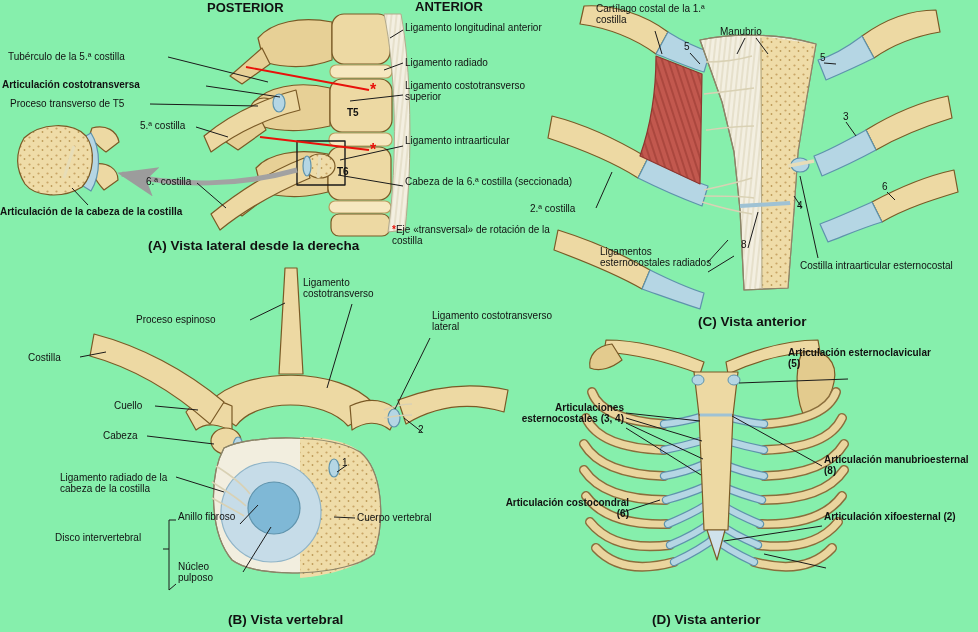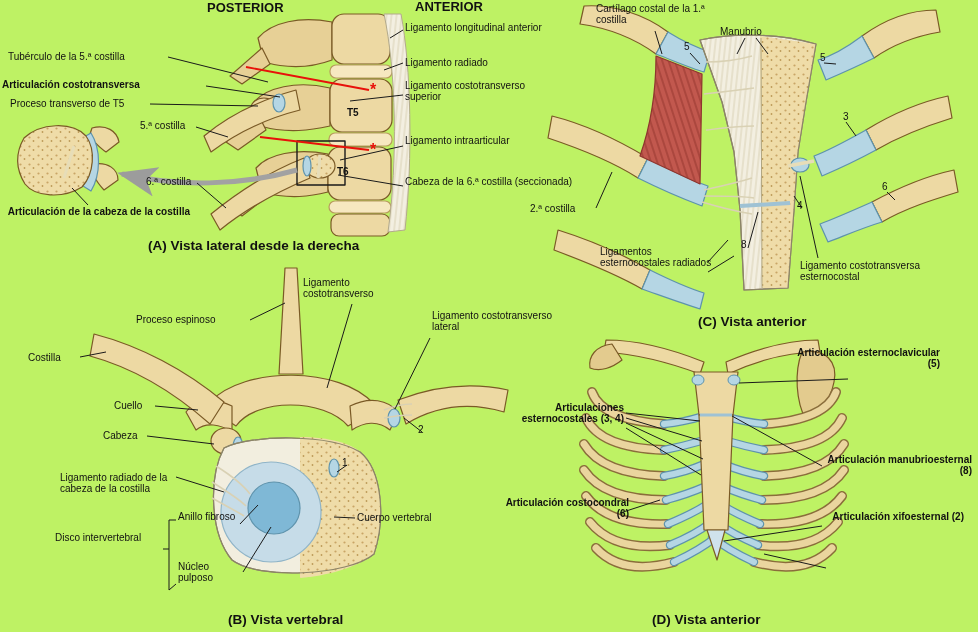--- a/index.html
+++ b/index.html
@@ -1,22 +1,22 @@
 <!DOCTYPE html>
 <html><head>
 <meta charset="utf-8">
 <style>
   *{margin:0;padding:0;box-sizing:border-box}
   body{background:#fff}
-  .fig{position:relative;width:978px;height:632px;background:#bef264;overflow:hidden;
+  .fig{position:relative;width:978px;height:632px;background:#86efac;overflow:hidden;
        font-family:"Liberation Sans",sans-serif;color:#111}
   .art{position:absolute;left:0;top:0}
   .lbl{position:absolute;font-size:10px;line-height:1.14}
   .b{font-weight:bold}
-  .c{text-align:right}
+  .c{text-align:left}
   .r{text-align:right}
   .nw{white-space:nowrap}
   .t{font-size:13.5px;font-weight:bold}
   .star{position:absolute;color:#E8110A;font-weight:bold;font-size:16px;line-height:1}
   .star-inline{color:#E8110A;font-weight:bold}
 </style>
 </head>
 <body>
 
 <div class="fig">
@@ -275,34 +275,35 @@
 <div class="lbl nw" style="left:146px;top:176px">6.ª costilla</div>
 <div class="lbl b c" style="left:0px;top:206px;width:190px">Articulación de la cabeza de la costilla</div>
 <div class="lbl" style="left:405px;top:22px;width:165px">Ligamento longitudinal anterior</div>
 <div class="lbl t nw" style="left:148px;top:238px">(A) Vista lateral desde la derecha</div>
 <div class="lbl nw" style="left:405px;top:57px">Ligamento radiado</div>
 <div class="lbl" style="left:405px;top:80px;width:125px">Ligamento costotransverso superior</div>
 <div class="lbl b nw" style="left:347px;top:107px">T5</div>
 <div class="lbl" style="left:405px;top:135px;width:115px">Ligamento intraarticular</div>
 <div class="lbl b nw" style="left:337px;top:166px">T6</div>
 <div class="lbl" style="left:405px;top:176px;width:175px">Cabeza de la 6.ª costilla (seccionada)</div>
+<div class="lbl" style="left:392px;top:224px;width:180px"><span class="star-inline">*</span><span>Eje «transversal» de rotación de la costilla</span></div>
 <span class="star" style="left:370px;top:82px">*</span>
 <span class="star" style="left:370px;top:142px">*</span>
 
 <div class="lbl" style="left:596px;top:3px;width:120px">Cartílago costal de la 1.ª costilla</div>
 <div class="lbl nw" style="left:720px;top:26px">Manubrio</div>
 <div class="lbl nw" style="left:684px;top:41px">5</div>
 <div class="lbl nw" style="left:820px;top:52px">5</div>
 <div class="lbl nw" style="left:843px;top:111px">3</div>
 <div class="lbl nw" style="left:882px;top:181px">6</div>
 <div class="lbl nw" style="left:797px;top:200px">4</div>
 <div class="lbl nw" style="left:741px;top:239px">8</div>
 <div class="lbl nw" style="left:530px;top:203px">2.ª costilla</div>
 <div class="lbl" style="left:600px;top:246px;width:112px">Ligamentos esternocostales radiados</div>
-<div class="lbl" style="left:800px;top:260px;width:178px">Ligamento costotransversa esternocostal</div>
+<div class="lbl" style="left:800px;top:260px;width:178px">Costilla intraarticular esternocostal</div>
 <div class="lbl t nw" style="left:698px;top:314px">(C) Vista anterior</div>
 
 <div class="lbl nw" style="left:136px;top:314px">Proceso espinoso</div>
 <div class="lbl" style="left:303px;top:277px;width:118px">Ligamento costotransverso</div>
 <div class="lbl" style="left:432px;top:310px;width:122px">Ligamento costotransverso lateral</div>
 <div class="lbl nw" style="left:28px;top:352px">Costilla</div>
 <div class="lbl nw" style="left:114px;top:400px">Cuello</div>
 <div class="lbl nw" style="left:103px;top:430px">Cabeza</div>
 <div class="lbl" style="left:60px;top:472px;width:132px">Ligamento radiado de la cabeza de la costilla</div>
 <div class="lbl" style="left:55px;top:532px;width:105px">Disco intervertebral</div>

